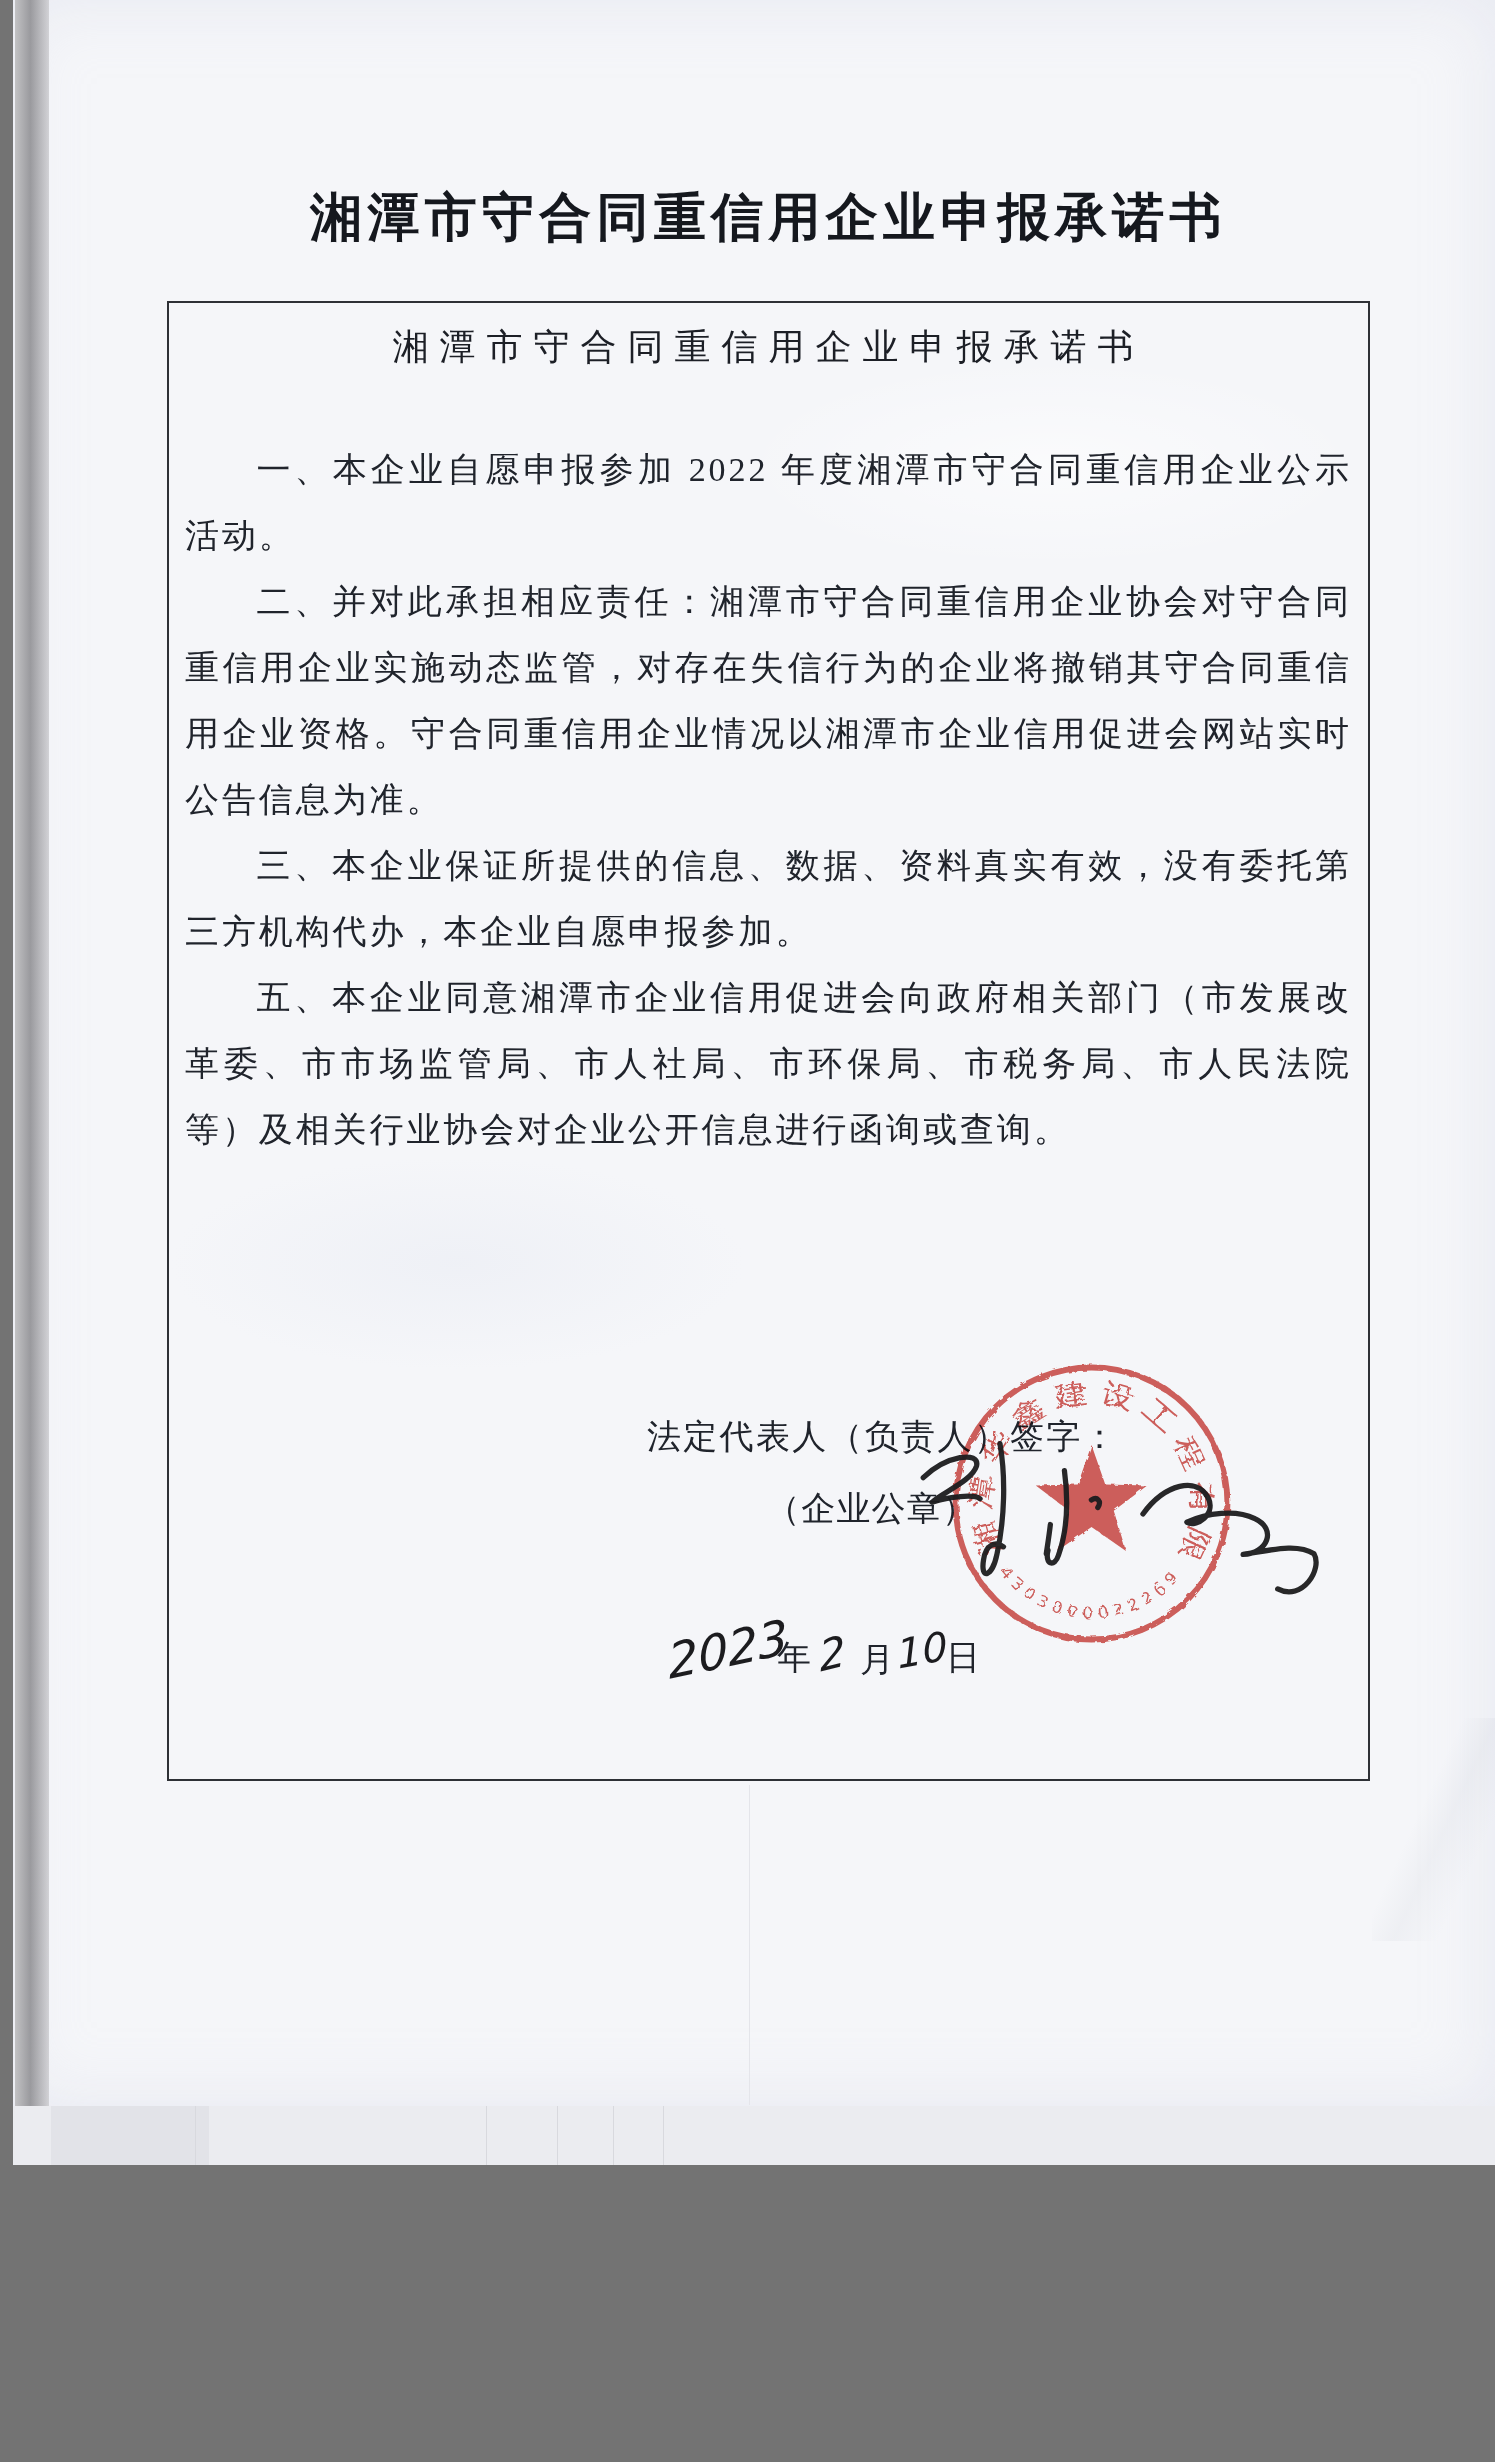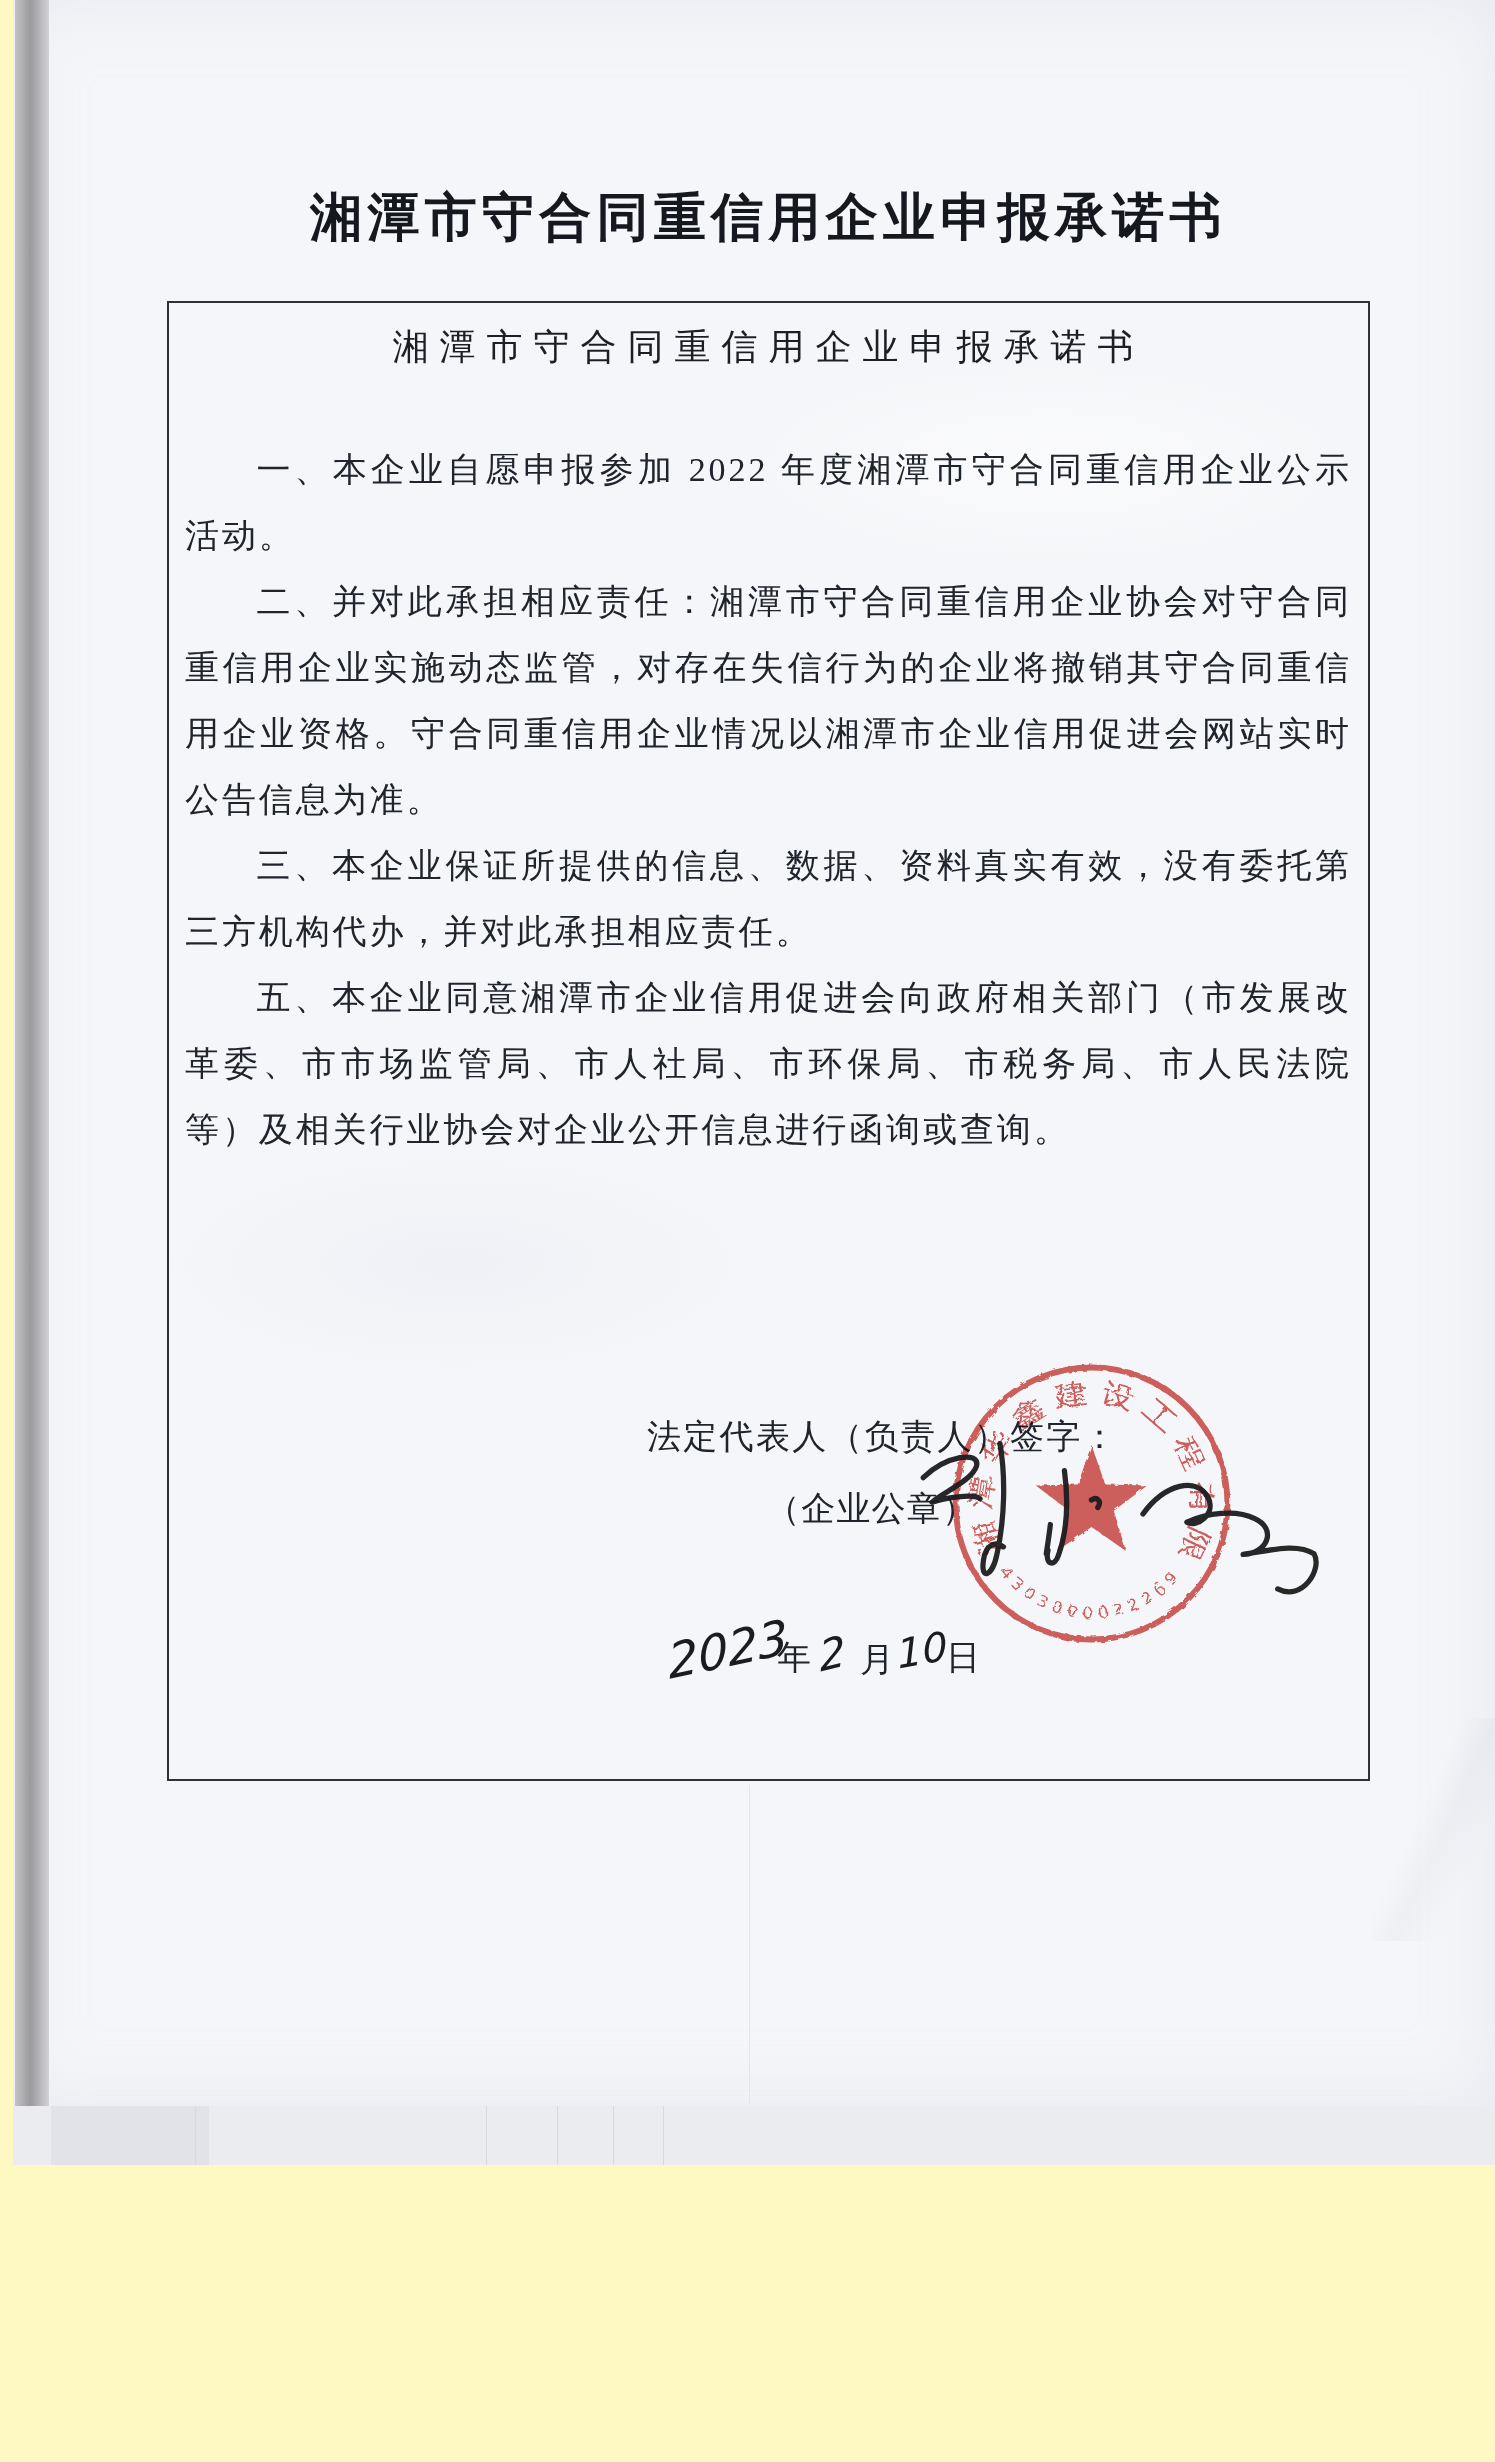--- a/index.html
+++ b/index.html
@@ -1,16 +1,16 @@
 <!DOCTYPE html>
 <html style="font-size:9.4px"><head>
 <meta charset="utf-8">
 <style>
   html,body{margin:0;padding:0;background:#ffffff;}
-  .page{position:relative;width:1495px;height:2462px;background:#fef9c3;overflow:hidden;
+  .page{position:relative;width:1495px;height:2462px;background:#737373;overflow:hidden;
         font-family:"Liberation Serif", serif;color:#20242c;}
   
   .paper{position:absolute;left:13px;top:0;width:1482px;height:2106px;background:#f5f6f9;
          box-shadow:inset 0 0 70px rgba(205,210,225,0.35);}
   .paper::after{content:"";position:absolute;inset:0;
          background:
            radial-gradient(ellipse 528px 176px at 70% 22%, rgba(255,255,255,0.55), rgba(255,255,255,0) 60%),
            radial-gradient(ellipse 410px 152px at 30% 60%, rgba(232,235,243,0.5), rgba(255,255,255,0) 70%);}
   .scan-strip{position:absolute;left:15.2px;top:0;width:34px;height:2146px;
          background:linear-gradient(to right,#c2c2c4,#9a9a9e 45%,#d2d2d6);}
@@ -68,21 +68,21 @@
   <div class="fold-line"></div>
   <div class="crease"></div>
 
   <div class="main-title">湘潭市守合同重信用企业申报承诺书</div>
 
   <div class="doc-box">
     <div class="inner-title">湘潭市守合同重信用企业申报承诺书</div>
     <div class="body-text">
       <p>一、本企业自愿申报参加 2022 年度湘潭市守合同重信用企业公示活动。</p>
       <p>二、并对此承担相应责任：湘潭市守合同重信用企业协会对守合同重信用企业实施动态监管，对存在失信行为的企业将撤销其守合同重信用企业资格。守合同重信用企业情况以湘潭市企业信用促进会网站实时公告信息为准。</p>
-      <p>三、本企业保证所提供的信息、数据、资料真实有效，没有委托第三方机构代办，并对此承担相应责任。</p>
+      <p>三、本企业保证所提供的信息、数据、资料真实有效，没有委托第三方机构代办，本企业自愿申报参加。</p>
       <p>五、本企业同意湘潭市企业信用促进会向政府相关部门（市发展改革委、市市场监管局、市人社局、市环保局、市税务局、市人民法院等）及相关行业协会对企业公开信息进行函询或查询。</p>
     </div>
   </div>
 
   <div class="sig-label">法定代表人（负责人）签字：</div>
   <div class="seal-label">（企业公章）</div>
 
   <div class="date-line">
     <span class="hand h-year">2023</span>
     <span class="unit u-year">年</span>

